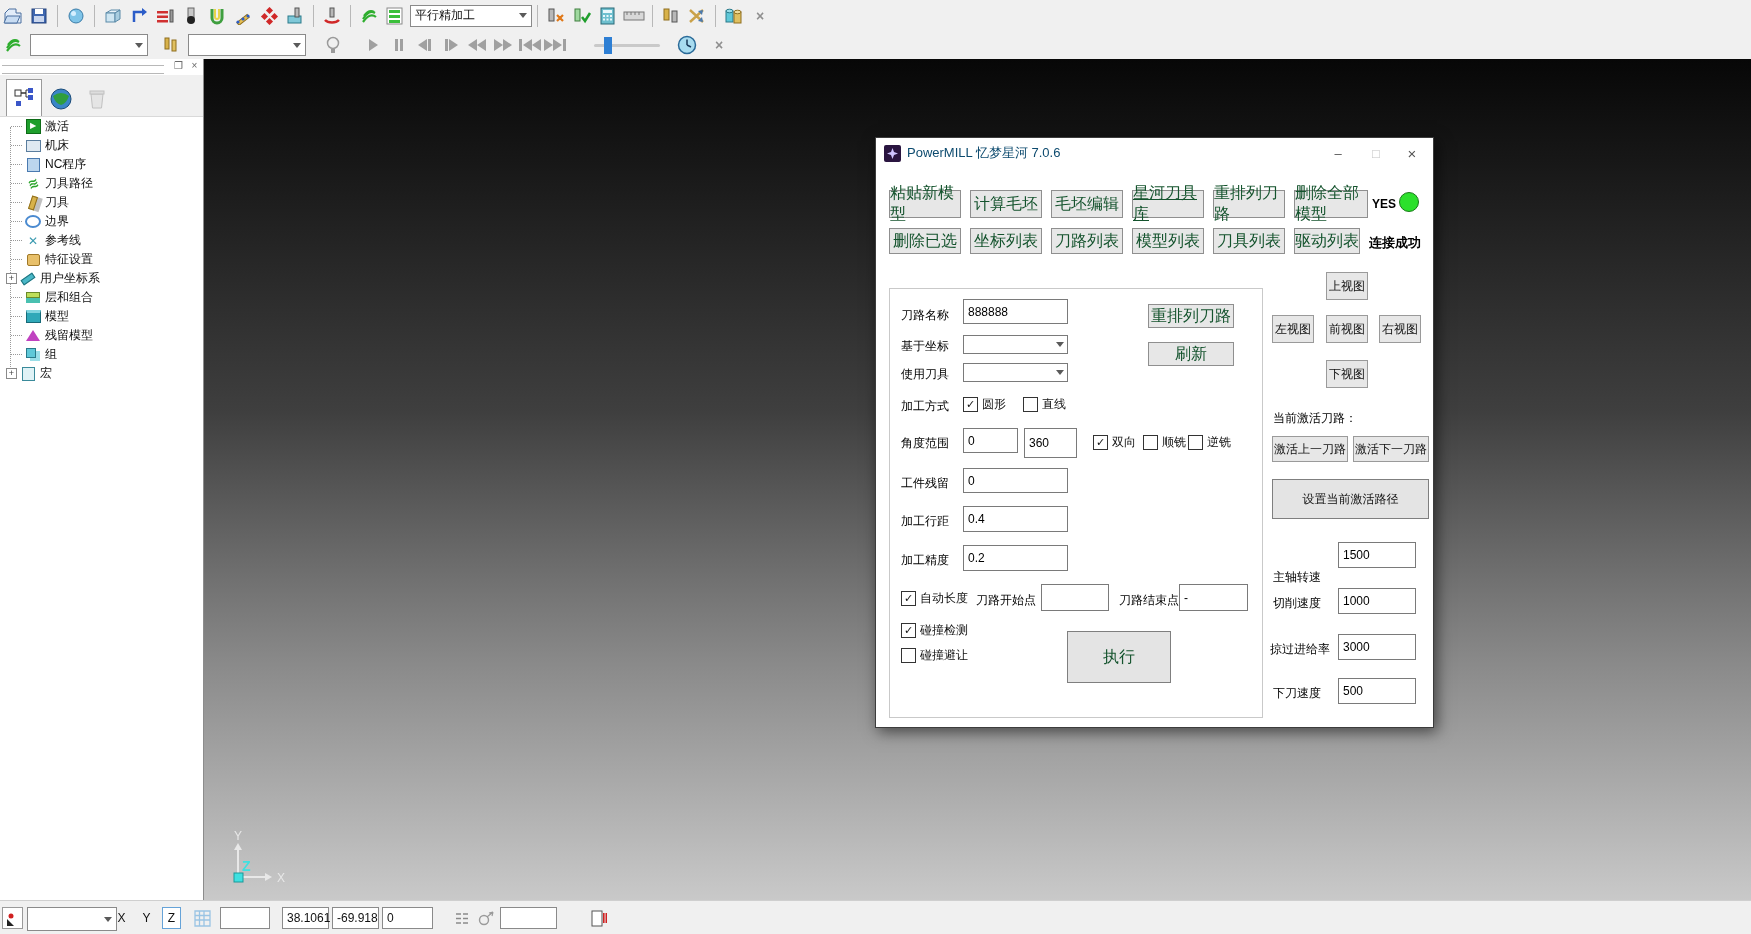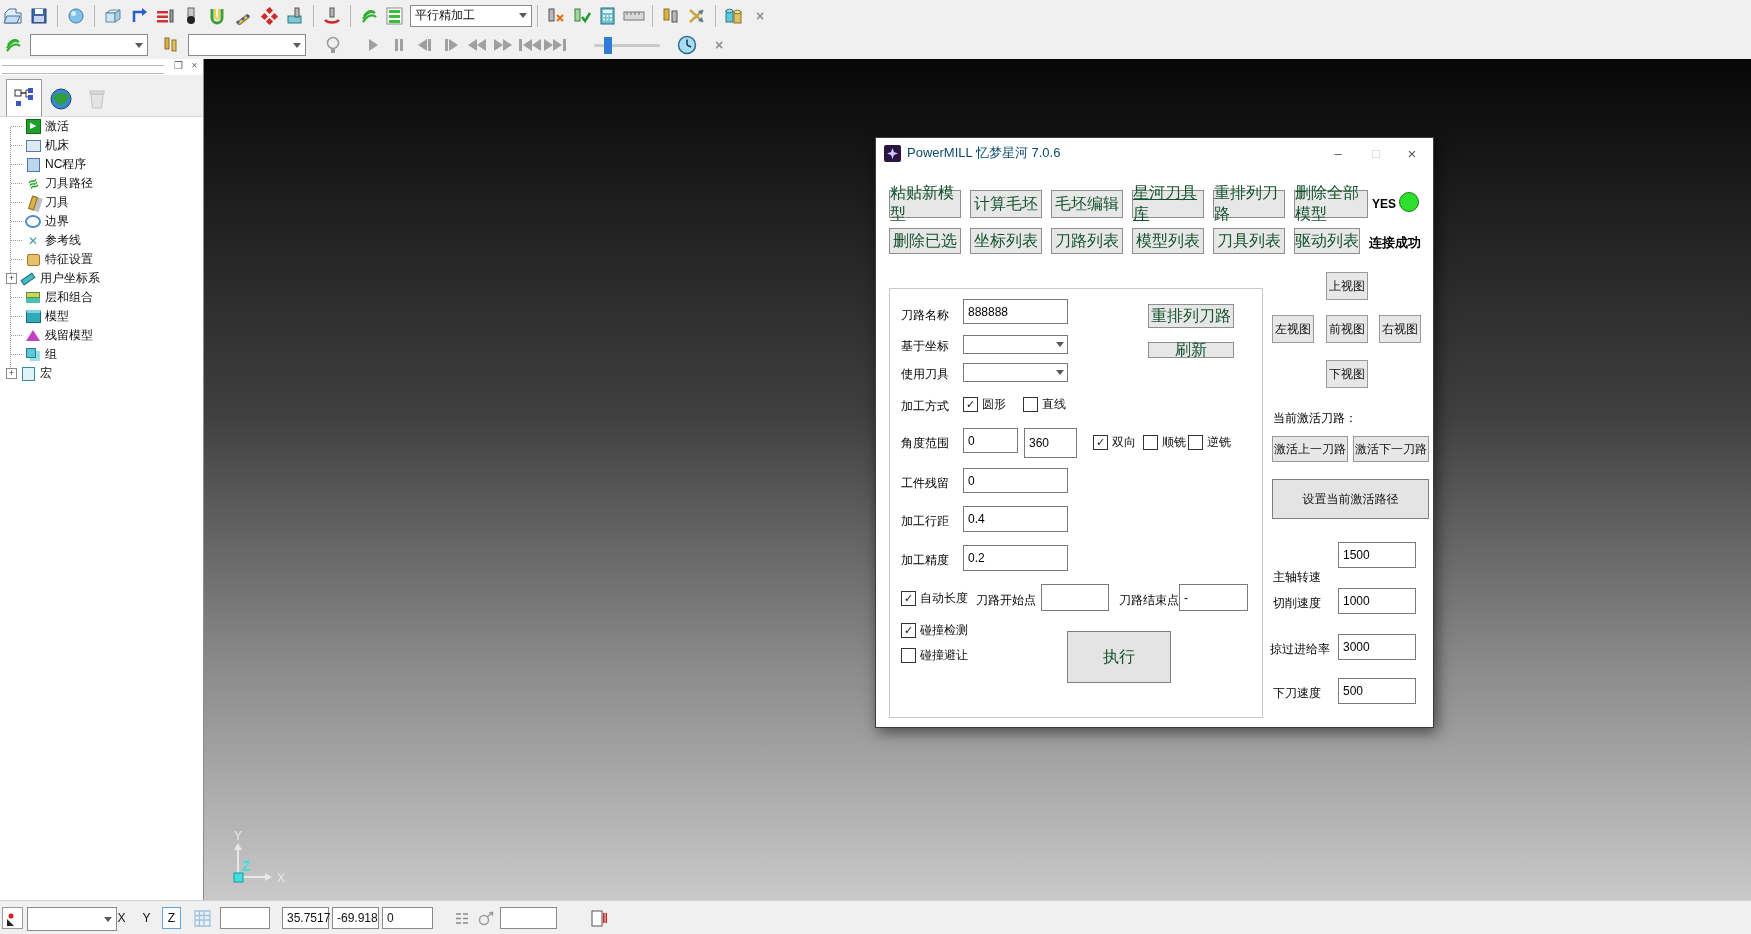--- a/index.html
+++ b/index.html
@@ -506,21 +506,21 @@
 
     <span class="flabel" style="left:25px;top:169px;">刀路名称</span>
     <input class="tfield" style="left: 87px; top: 161px; width: 105px; height: 25px;" value="888888">
     <div class="abtn" style="left:272px;top:166px;width:86px;height:24px;">重排列刀路</div>
 
     <span class="flabel" style="left:25px;top:200px;">基于坐标</span>
     <div class="dcombo" style="left:87px;top:197px;width:105px;height:19px;">
         <span class="cv"></span>
         <span class="chev" style="margin-left:auto;"></span>
       </div>
-    <div class="abtn" style="left:272px;top:204px;width:86px;height:16px;">刷新</div>
+    <div class="abtn" style="left:272px;top:204px;width:86px;height:24px;">刷新</div>
 
     <span class="flabel" style="left:25px;top:228px;">使用刀具</span>
     <div class="dcombo" style="left:87px;top:225px;width:105px;height:19px;">
         <span class="cv"></span>
         <span class="chev" style="margin-left:auto;"></span>
       </div>
 
     <span class="flabel" style="left:25px;top:260px;">加工方式</span>
     <span class="cbrow" style="left:87px;top:258px;">
         <span class="cb">✓</span>
@@ -609,21 +609,21 @@
       </div>
     <span class="sbtn axisbtn" style="left:112px;">X</span>
     <span class="sbtn axisbtn" style="left:137px;">Y</span>
     <span class="sbtn axisbtn active" style="left:162px;">Z</span>
     <span class="sbtn" style="left:189px;width:27px;">
       <svg width="17" height="17">
           <path d="M1 1 h15 v15 h-15 z M1 5.5 h15 M1 10 h15 M5.5 1 v15 M10 1 v15" fill="none" stroke="#9ac4e4" stroke-width="1.3"></path>
         </svg>
     </span>
     <span class="sfield" style="left:220px;width:50px;"></span>
-    <span class="sfield" style="left:282px;width:47px;">35.7517</span>
+    <span class="sfield" style="left:282px;width:47px;">38.1061</span>
     <span class="sfield" style="left:332px;width:47px;">-69.918</span>
     <span class="sfield" style="left:382px;width:51px;">0</span>
     <span class="sbtn" style="left:452px;width:20px;">
       <svg width="14" height="15">
           <path d="M1 3 h5 M8 3 h5 M1 7.5 h5 M8 7.5 h5 M1 12 h5 M8 12 h5" stroke="#8a8a8a" stroke-width="1.4"></path>
         </svg>
     </span>
     <span class="sbtn" style="left:475px;width:22px;">
       <svg width="18" height="16">
           <circle cx="7" cy="10" r="4.5" fill="none" stroke="#9a9a9a" stroke-width="1.4"></circle>

